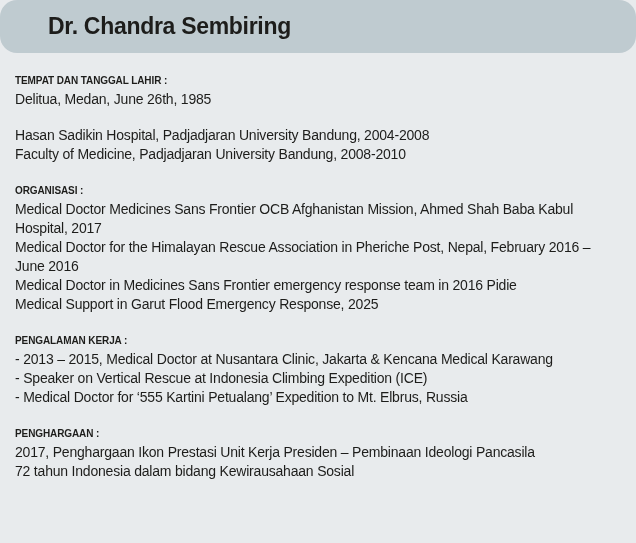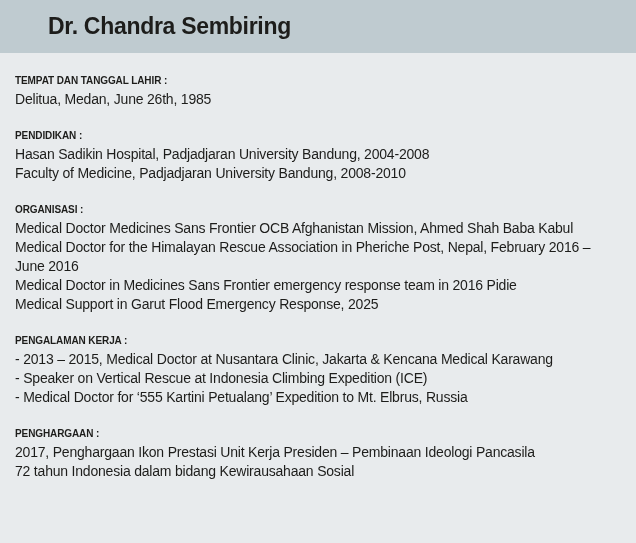--- a/index.html
+++ b/index.html
@@ -48,36 +48,36 @@
     font-weight: normal;
     line-height: 19px;
     letter-spacing: -0.2px;
     white-space: nowrap;
   }
 </style>
 </head>
 <body>
 
 <div class="card" style="background: rgb(232, 235, 237); color: rgb(29, 29, 27);">
-  <header class="band" style="background: rgb(191, 203, 208);">
+  <header class="band" style="background: rgb(191, 203, 208); border-radius: 17px;">
     <h1>Dr. Chandra Sembiring</h1>
   </header>
   <main class="content" id="sections-root">
       <section class="section">
         <h2>TEMPAT DAN TANGGAL LAHIR :</h2>
         <div class="line">Delitua, Medan, June 26th, 1985</div>
       </section>
       <section class="section">
-        <h2>PENDIDIKAN :</h2>
         <div class="line">Hasan Sadikin Hospital, Padjadjaran University Bandung, 2004-2008</div>
         <div class="line">Faculty of Medicine, Padjadjaran University Bandung, 2008-2010</div>
       </section>
       <section class="section">
         <h2>ORGANISASI :</h2>
         <div class="line">Medical Doctor Medicines Sans Frontier OCB Afghanistan Mission, Ahmed Shah Baba Kabul</div>
+        <div class="line">Hospital, 2017</div>
         <div class="line">Medical Doctor for the Himalayan Rescue Association in Pheriche Post, Nepal, February 2016 –</div>
         <div class="line">June 2016</div>
         <div class="line">Medical Doctor in Medicines Sans Frontier emergency response team in 2016 Pidie</div>
         <div class="line">Medical Support in Garut Flood Emergency Response, 2025</div>
       </section>
       <section class="section">
         <h2>PENGALAMAN KERJA :</h2>
         <div class="line">- 2013 – 2015, Medical Doctor at Nusantara Clinic, Jakarta &amp; Kencana Medical Karawang</div>
         <div class="line">- Speaker on Vertical Rescue at Indonesia Climbing Expedition (ICE)</div>
         <div class="line">- Medical Doctor for ‘555 Kartini Petualang’ Expedition to Mt. Elbrus, Russia</div>

